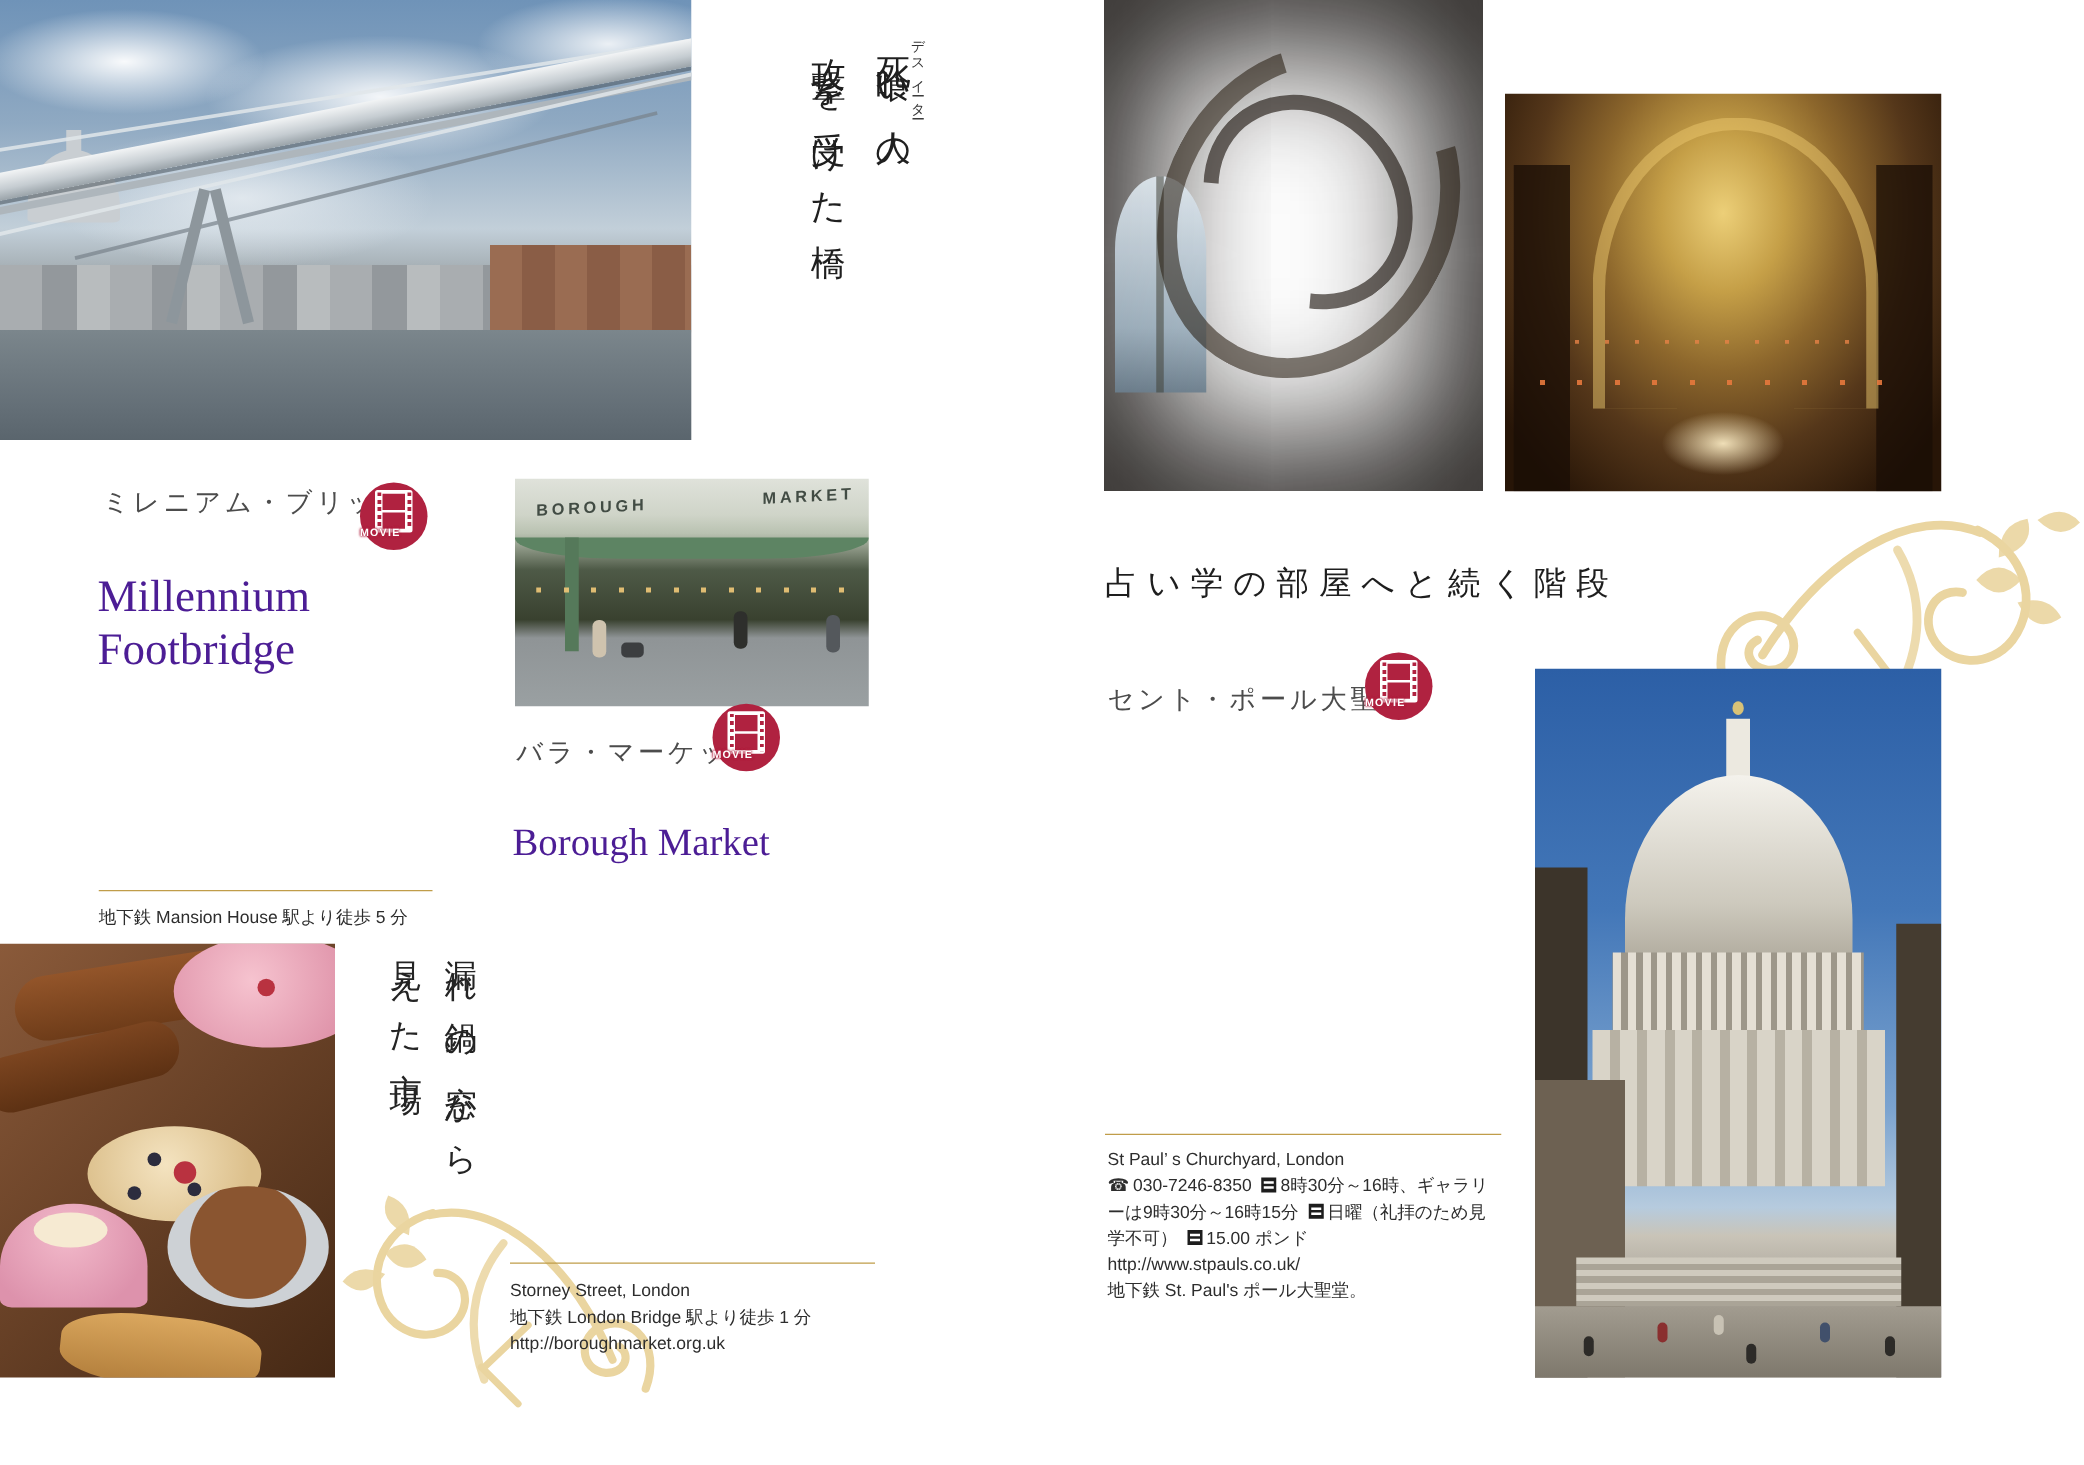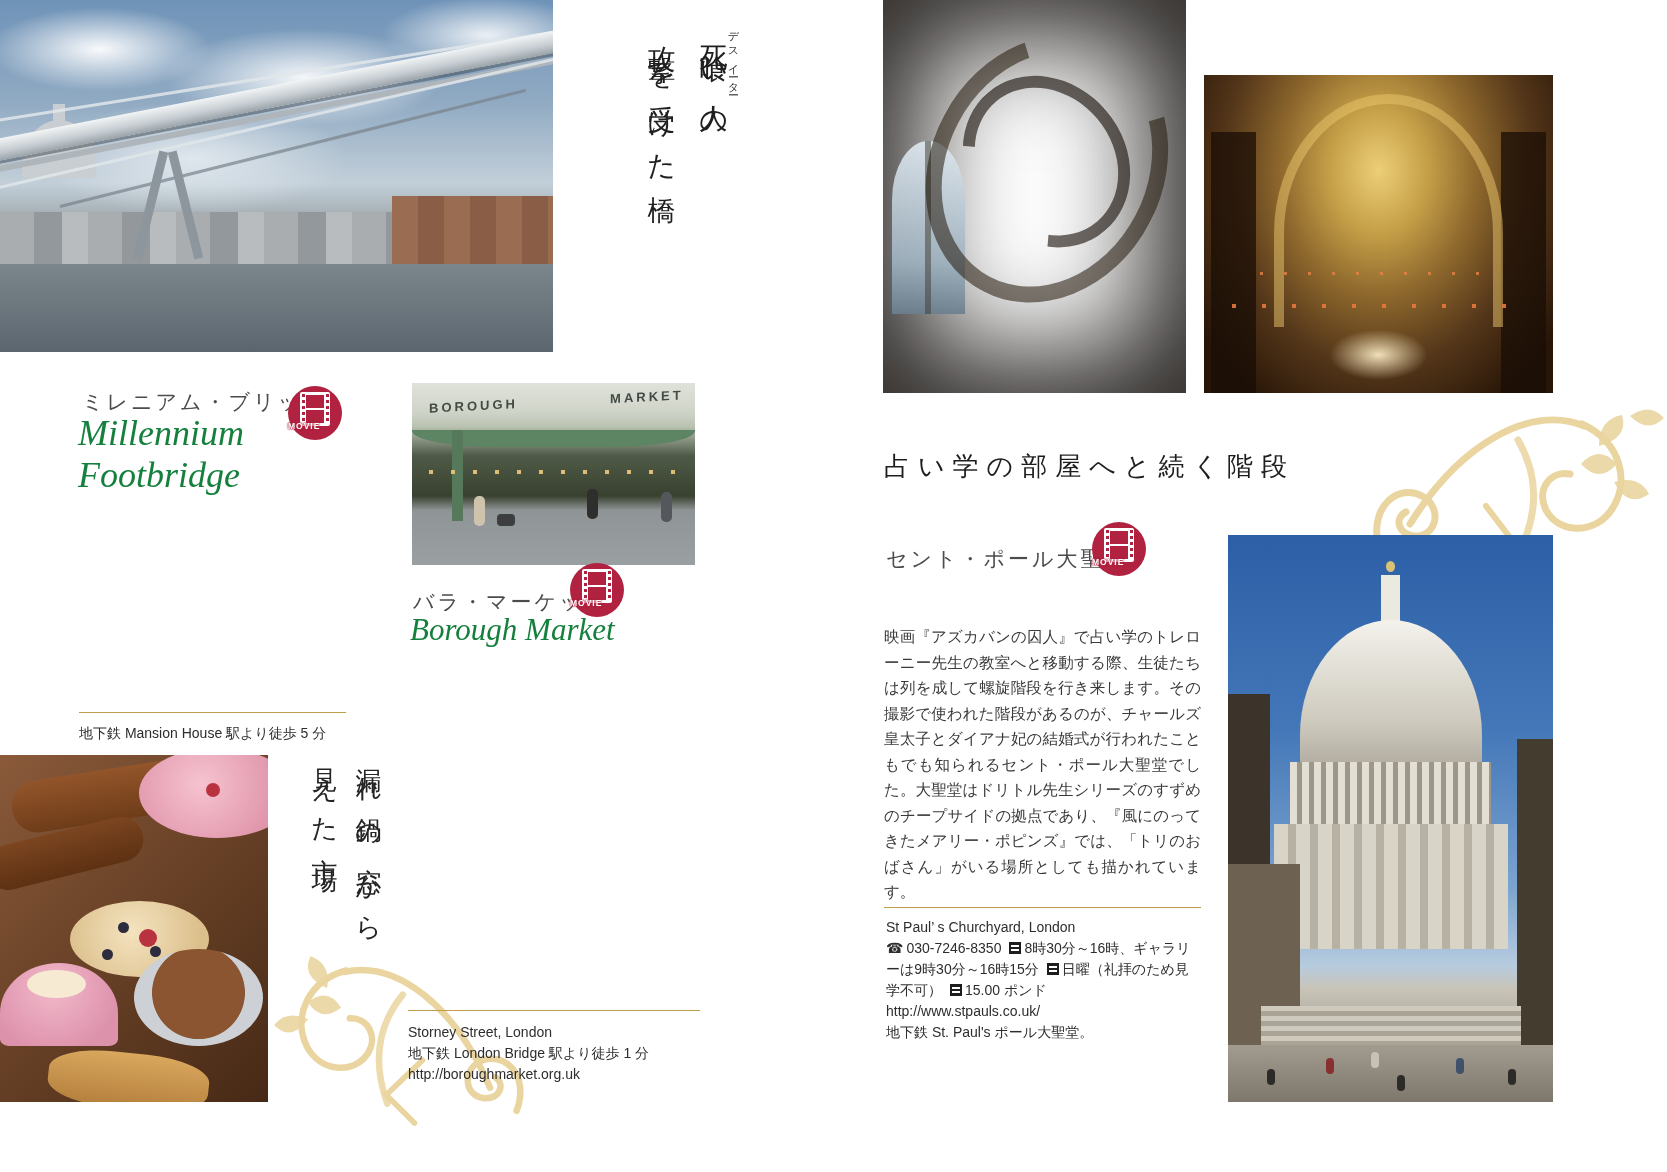--- a/index.html
+++ b/index.html
@@ -127,22 +127,22 @@
   .p-stpauls .d5{left:86%;bottom:3%;} .p-stpauls .d6{left:44%;bottom:6%;background:#c8c2b4;}
 
   
   .vtitle{position:absolute;writing-mode:vertical-rl;color:#1f1f1f;
     font-family:"Liberation Serif",serif;}
   #vtitle-top{left:635px;top:24px;height:285px;font-size:28px;letter-spacing:9px;line-height:52px;}
   #vtitle-top rt{font-size:11px;letter-spacing:2px;color:#333;}
   #vtitle-mid{left:302px;top:748px;height:275px;font-size:26px;letter-spacing:10px;line-height:44px;color:#242424;}
 
   .kana-title{position:absolute;font-size:21px;letter-spacing:3px;color:#4c4c4c;}
-  .en-title{position:absolute;font-style:italic;color:#15803d;line-height:1.18;
-    font-family:"Liberation Serif",serif;}
+  .en-title{position:absolute;color:#4c1d95;line-height:1.18;
+    font-family:"Liberation Serif",serif;margin-top:44px;}
   #en-millennium{left:78px;top:412px;font-size:36px;}
   #en-borough{left:410px;top:612px;font-size:31px;}
   #en-stpauls{left:883px;top:572px;font-size:31px;}
 
   .body-text{position:absolute;font-size:15.5px;line-height:25.5px;color:#3a3a3a;
     text-align:justify;margin:0;}
   #body-millennium{left:79px;top:506px;width:267px;}
   #body-borough{left:408px;top:666px;width:292px;}
   #body-stpauls{left:884px;top:624px;width:317px;}
 
@@ -344,21 +344,20 @@
   <div id="right-heading">占い学の部屋へと続く階段</div>
 
   <div class="kana-title" style="left:886px;top:545px;">セント・ポール大聖堂</div>
   <div id="badge-stpauls" class="movie-badge">
     <div class="film">
       <div class="frame"></div>
         <div class="frame"></div>
     </div>
     <div class="movie-label">MOVIE</div>
   </div>
-  <p id="body-stpauls" class="body-text">映画『アズカバンの囚人』で占い学のトレローニー先生の教室へと移動する際、生徒たちは列を成して螺旋階段を行き来します。その撮影で使われた階段があるのが、チャールズ皇太子とダイアナ妃の結婚式が行われたこともでも知られるセント・ポール大聖堂でした。大聖堂はドリトル先生シリーズのすずめのチープサイドの拠点であり、『風にのってきたメアリー・ポピンズ』では、「トリのおばさん」がいる場所としても描かれています。</p>
   <div id="rule-stpauls" class="rule"></div>
 
   <p id="info-stpauls" class="access">
     <span>St Paul’ s Churchyard, London</span><br>
     <span class="phone-icon">☎</span><span>030-7246-8350</span><span class="sq-icon"></span><span>8時30分～16時、ギャラリーは9時30分～16時15分</span><span class="sq-icon"></span><span>日曜（礼拝のため見学不可）</span><span class="sq-icon"></span><span>15.00 ポンド</span> <span>http://www.stpauls.co.uk/</span><br>
     <span>地下鉄 St. Paul's ポール大聖堂。</span>
   </p>
 
 </div>
 

